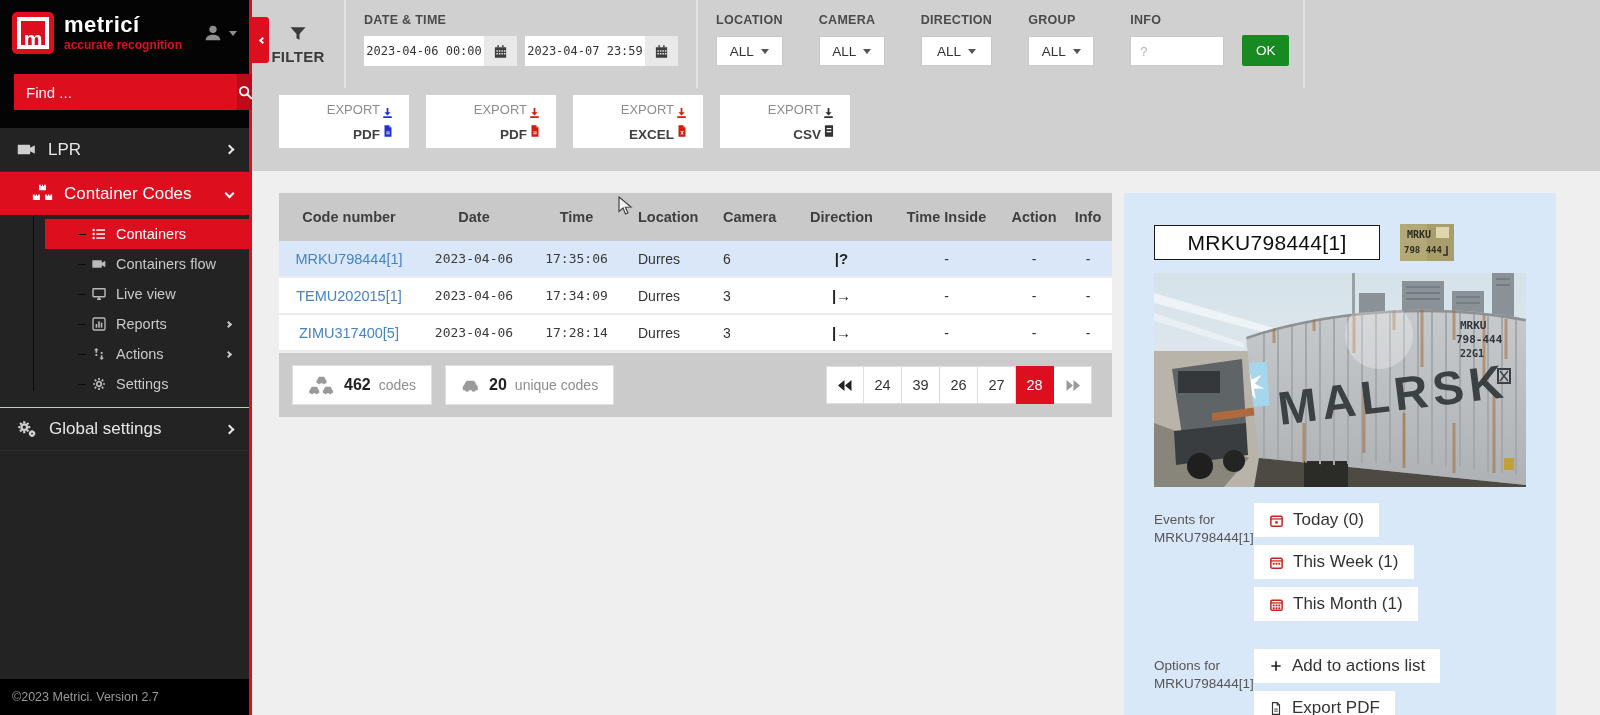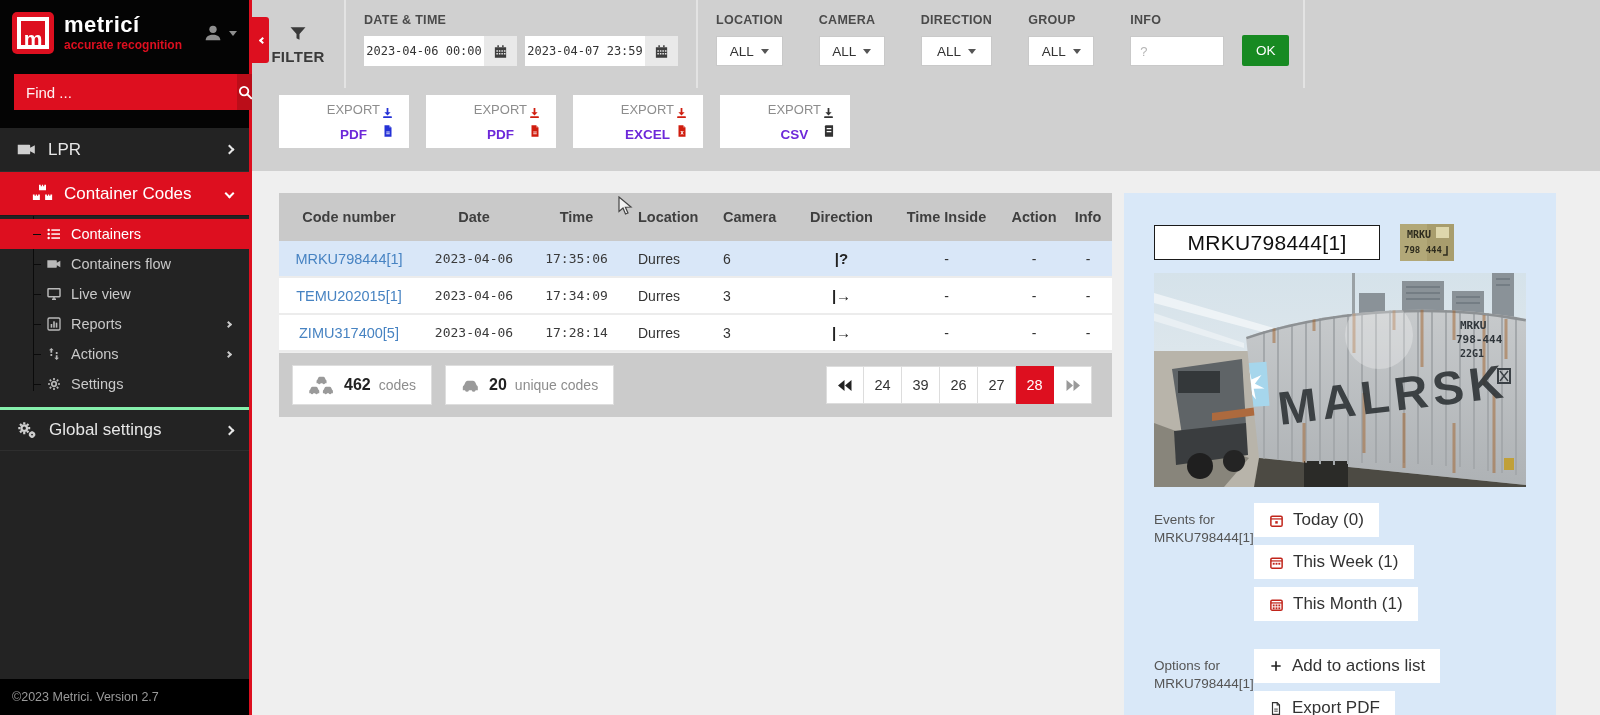--- a/index.html
+++ b/index.html
@@ -34,21 +34,21 @@
   .nav-item.red .nicon { color:#fff; }
   .chev { display:inline-block; width:7px; height:7px;
     border-right:2.4px solid currentColor; border-bottom:2.4px solid currentColor; }
   .chev.right { transform:rotate(-45deg); }
   .chev.down  { transform:rotate(45deg); }
   .chev.left  { transform:rotate(135deg); }
   .mlauto { margin-left:auto; }
   .submenu { position:relative; padding:3px 0 8px; }
   .submenu::before { content:""; position:absolute; left:33px; top:0; bottom:16px; width:1px; background:#0b0b0b; }
   .sub-item { height:30px; display:flex; align-items:center; gap:9px; padding-left:46px;
-    color:#c9c9c9; font-size:14.5px; position:relative; cursor:pointer; }
+    color:#c9c9c9; font-size:14.5px; position:relative; cursor:pointer;margin-left:45px; }
   .sub-item::before { content:""; position:absolute; left:33px; width:8px; height:1px; background:#0b0b0b; }
   .sub-item .sicon { color:#b9b9b9; display:flex; }
   .sub-item.active { background:#dd0f1f; color:#fff; }
   .sub-item.active .sicon { color:#fff; }
   .sub-item .chev { width:5px; height:5px; border-width:2px; margin-right:18px; }
   .sidebar-footer { position:absolute; left:0; right:0; bottom:0; height:36px; background:#000;
     color:#9a9a9a; font-size:12.5px; display:flex; align-items:center; padding:0 12px; }
 
   
   .main { flex:1; position:relative; background:#efefef; }
@@ -80,21 +80,21 @@
   .info-input::placeholder { color:#b5b5b5; }
   .ok-wrap { padding-top:35px; }
   .ok-btn { width:47px; height:31px; background:#178a22; color:#fff; border:0; border-radius:2px;
     font-weight:normal; font-size:13.5px; cursor:pointer; }
 
   .export-row { display:flex; gap:17px; padding:7px 0 0 27px; }
   .export-card { width:130px; height:53px; background:#fff; display:flex; align-items:center;
     justify-content:flex-end; padding:0 14px; cursor:pointer; }
   .ex-text { text-align:right; }
   .ex-top { color:#8d8d8d; font-size:13px; }
-  .ex-bottom { color:#6d28d9; font-weight:bold; font-size:13.5px; margin-top:10px;text-align:center; }
+  .ex-bottom { color:#404040; font-weight:bold; font-size:13.5px; margin-top:10px; }
   .ex-icons { display:flex; flex-direction:column; align-items:center; gap:3px; }
   .c-blue { color:#2431d6; } .c-red { color:#d01d0e; } .c-dark { color:#333; }
 
   .content { display:flex; align-items:flex-start; padding:22px 0 0 27px; }
   .table-card { width:833px; }
   .tgrid { display:grid; grid-template-columns:140px 110px 95px 85px 85px 95px 115px 60px 48px; align-items:center; }
   .thead { background:#c9c9c9; height:48px; font-size:14.5px; color:#3f3f3f; font-weight:bold; }
   .thead > div, .trow > div { text-align:center; }
   .thead > .al, .trow > .al { text-align:left; padding-left:14px; }
   .trow { background:#fff; height:37px; border-bottom:2px solid #ececec; font-size:14px; color:#333; cursor:pointer; }
@@ -243,21 +243,21 @@
           <span class="sicon">
             <svg width="16" height="16" viewBox="0 0 24 24" fill="none" stroke="currentColor" stroke-width="2.6">
                 <circle cx="12" cy="12" r="3.4"></circle>
                 <path d="M12 3v3M12 18v3M3 12h3M18 12h3M5.6 5.6l2.2 2.2M16.2 16.2l2.2 2.2M5.6 18.4l2.2-2.2M16.2 7.8l2.2-2.2"></path>
               </svg>
           </span>
           <span>Settings</span>
         </div>
       </div>
 
-      <div class="nav-item" style="border-top:3px solid #86efac">
+      <div class="nav-item" style="border-top:1px solid #86efac">
         <span class="nicon">
           <svg width="22" height="22" viewBox="0 0 24 24" fill="none" stroke="currentColor" stroke-width="2.4">
               <circle cx="9" cy="10" r="3"></circle>
               <path d="M9 3.5v2.3M9 14.2v2.3M2.5 10h2.3M13.2 10h2.3M4.4 5.4l1.6 1.6M12 13l1.6 1.6M4.4 14.6L6 13M12 7l1.6-1.6"></path>
               <circle cx="17.5" cy="17" r="2.2"></circle>
               <path d="M17.5 13.5v1.4M17.5 19.1v1.4M14 17h1.4M19.6 17H21"></path>
             </svg>
         </span>
         <span>Global settings</span>
         <span class="chev right mlauto"></span>

